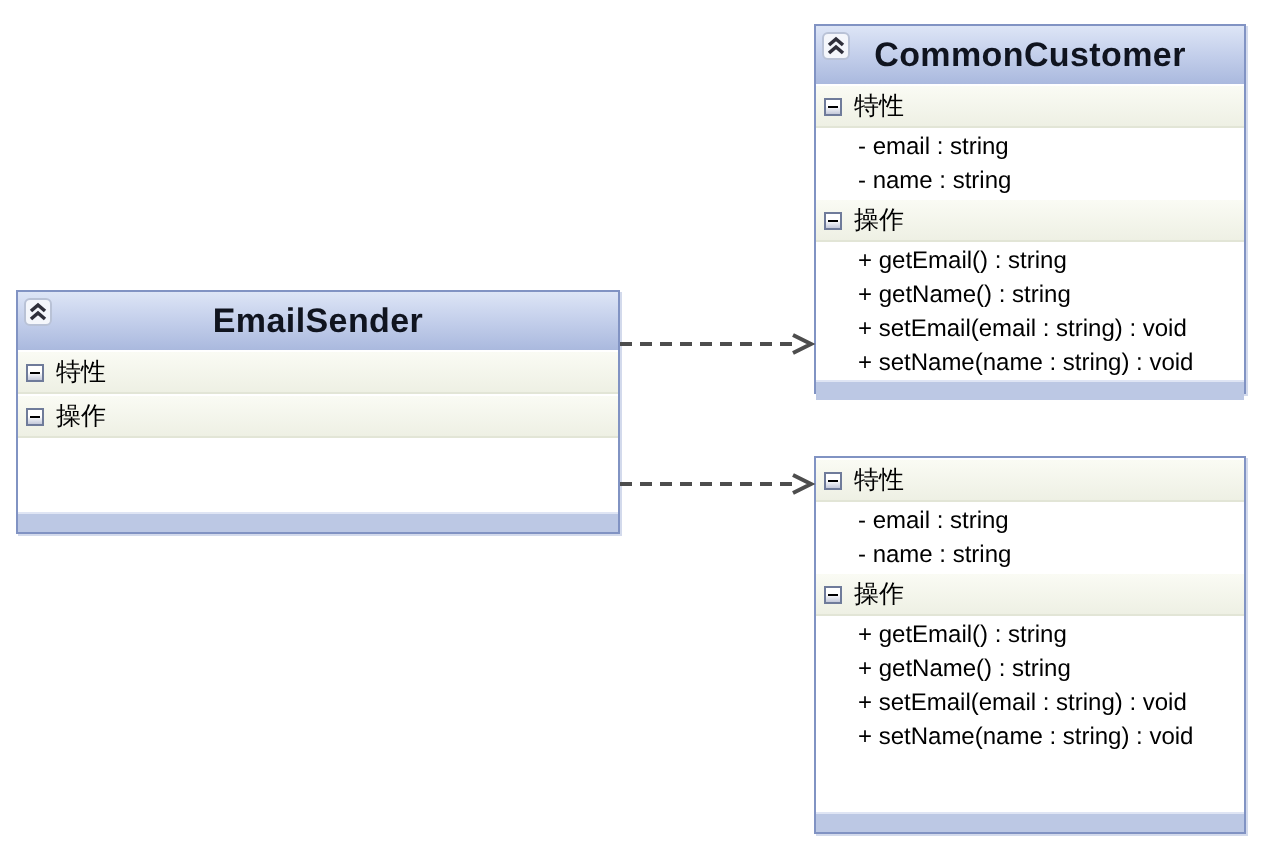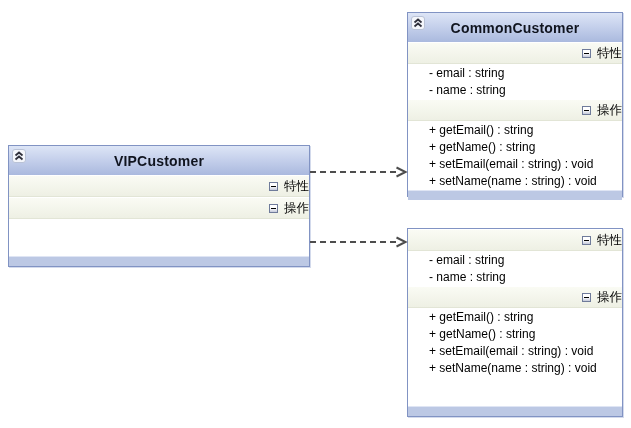--- a/index.html
+++ b/index.html
@@ -16,27 +16,26 @@
   .cls-header {
     position:relative; height:29px; flex:0 0 auto;
     background:linear-gradient(180deg,#dde5f6 0%,#c6d1ec 45%,#aab9de 100%);
     display:flex; align-items:center; justify-content:center;
   }
   .chev {
     position:absolute; left:3px; top:3px; width:14px; height:14px;
     background:#f4f6fb; border:1px solid #b9c2d6; border-radius:3px;
     display:flex; align-items:center; justify-content:center; cursor:pointer;
   }
-  .cls-title { font-size:14px; font-weight:bold; color:#10141f; letter-spacing:0.2px; }
+  .cls-title { font-size:17px; font-weight:bold; color:#10141f; letter-spacing:0.2px; }
   .sec {
     height:22px; flex:0 0 auto; display:flex; align-items:center;
     background:linear-gradient(180deg,#fafbf4 0%,#eef0e4 100%);
     border-top:1px solid #ffffff; border-bottom:1px solid #e2e5d6;
     padding-left:4px;
-    justify-content:flex-end;
   }
   .minus {
     width:9px; height:9px; border:1px solid #6f7b9a;
     background:linear-gradient(180deg,#ffffff 45%,#c4c9da 100%);
     position:relative; cursor:pointer; flex:0 0 auto;
   }
   .minus::after {
     content:""; position:absolute; left:1px; right:1px; top:3px; height:1px; background:#000;
   }
   .sec-label { font-size:12.5px; margin-left:6px; color:#000; }
@@ -59,21 +58,21 @@
 <div class="canvas">
 
   <div class="cls" style="left:8px; top:145px; width:302px; height:122px;">
     <div class="cls-header">
       <span class="chev">
         <svg width="12" height="12" viewBox="0 0 12 12">
           <polyline points="2.5,5.5 6,2.5 9.5,5.5" fill="none" stroke="#2f2f3a" stroke-width="1.8"></polyline>
           <polyline points="2.5,9.5 6,6.5 9.5,9.5" fill="none" stroke="#2f2f3a" stroke-width="1.8"></polyline>
         </svg>
       </span>
-      <span class="cls-title">VIPCustomer</span>
+      <span class="cls-title">EmailSender</span>
     </div>
     <div class="sec">
       <span class="minus"></span>
       <span class="sec-label">特性</span>
     </div>
     <div class="sec">
       <span class="minus"></span>
       <span class="sec-label">操作</span>
     </div>
     <div class="members">

